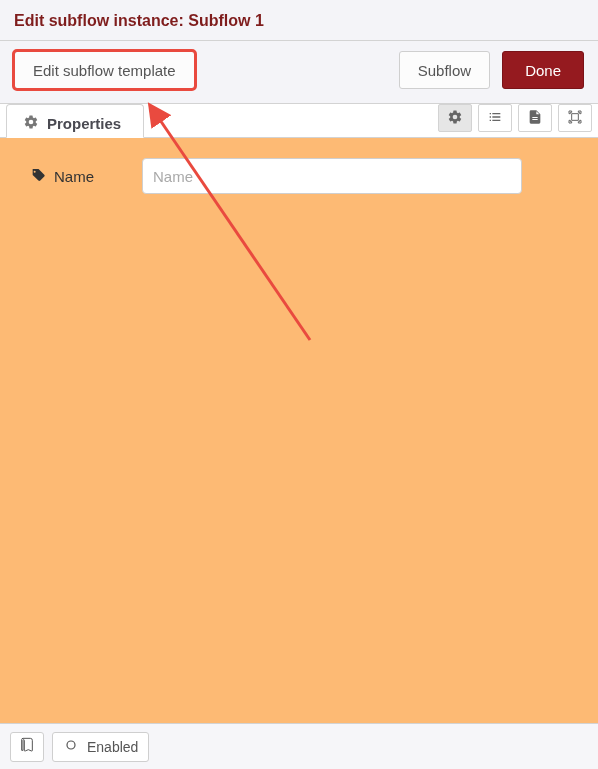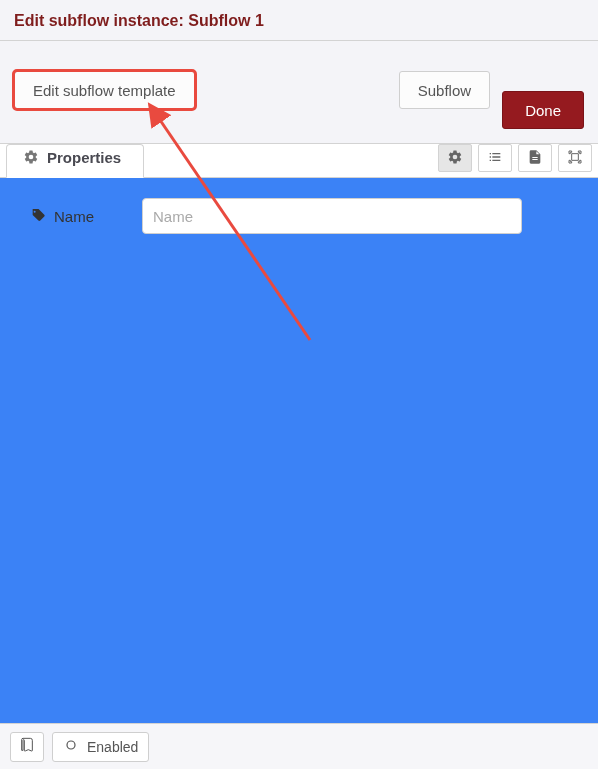--- a/index.html
+++ b/index.html
@@ -50,41 +50,40 @@
     font-size: 15px;
     border-radius: 3px;
     white-space: nowrap;
   }
   .btn.highlight { outline: 3px solid #e94a3f; outline-offset:-1px; }
   .btn.primary {
     background: #951a1f;
     border-color: #7a1318;
     color: #fff;
     padding: 0 22px;
-    margin-top: 40px;
   }
 
   
   .tab-row {
     display: flex;
     align-items: flex-end;
     background: #fff;
     position: relative;
   }
   .tab-row::after {
     
     content:"";
     position:absolute;
     left:0; right:0; bottom:0;
     border-bottom: 1px solid #d3d3d3;
     z-index: 0;
   }
   .tab {
     display: inline-flex;
-    align-items: flex-start;
+    align-items: center;
     gap: 8px;
     height: 34px;
     padding: 4px 22px 0 16px;
     margin-left: 6px;
     font-weight: 700;
     font-size: 15px;
     color: #4a4a52;
     border: 1px solid #d3d3d3;
     border-bottom: 1px solid #fff;
     background: #fff;
@@ -116,21 +115,21 @@
     color: #666;
     border-radius: 2px;
   }
   .iconbtn.active { background: #e6e6e6; }
 
   
   svg.icon { width:16px; height:16px; stroke:none; fill:currentColor; }
 
   
   .panel-body {
-    background: #3b82f6;
+    background: #fdba74;
     padding: 20px 30px;
     height: 586px;
   }
   .form-row {
     display: flex;
     align-items: center;
     gap: 12px;
   }
   .form-label {
     display: flex;

